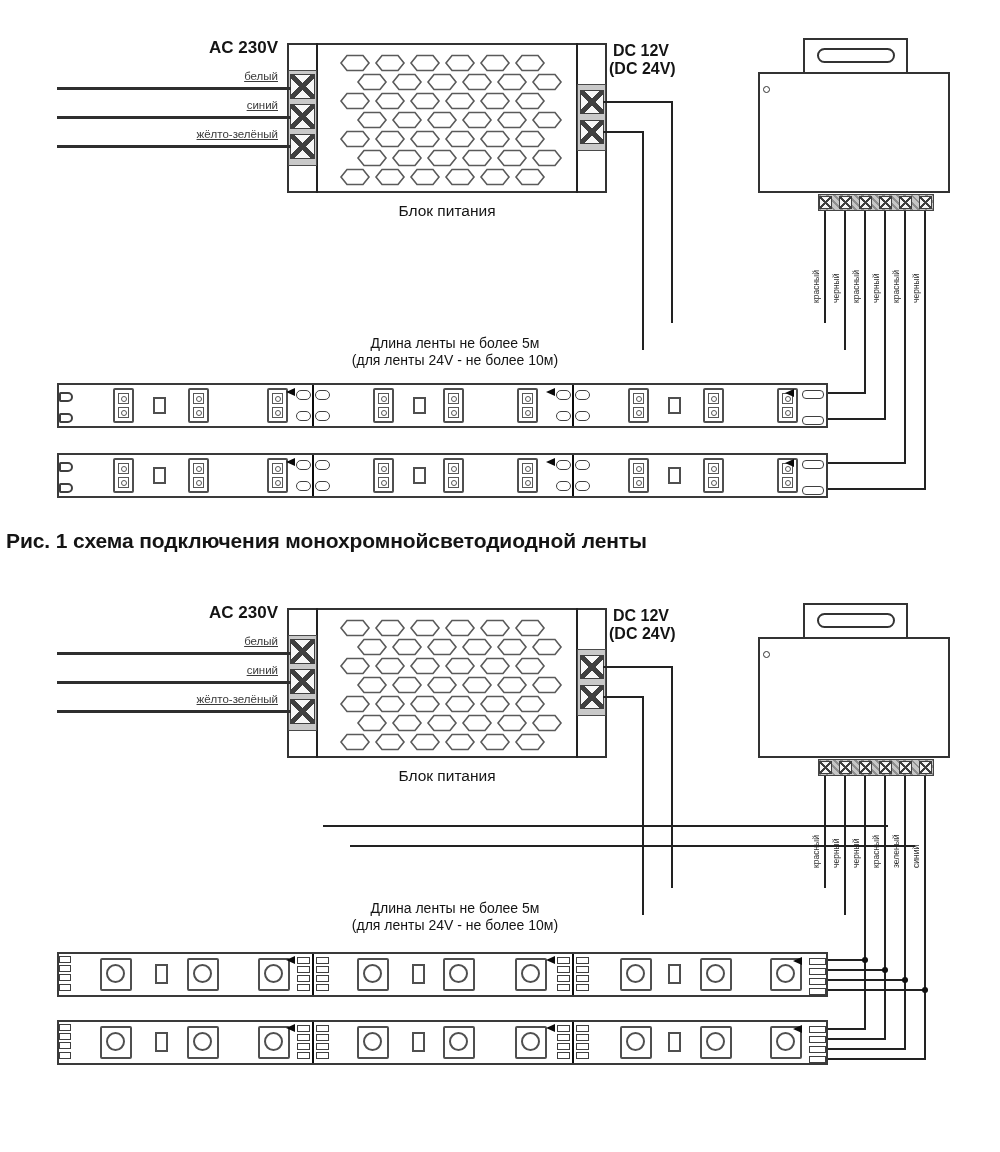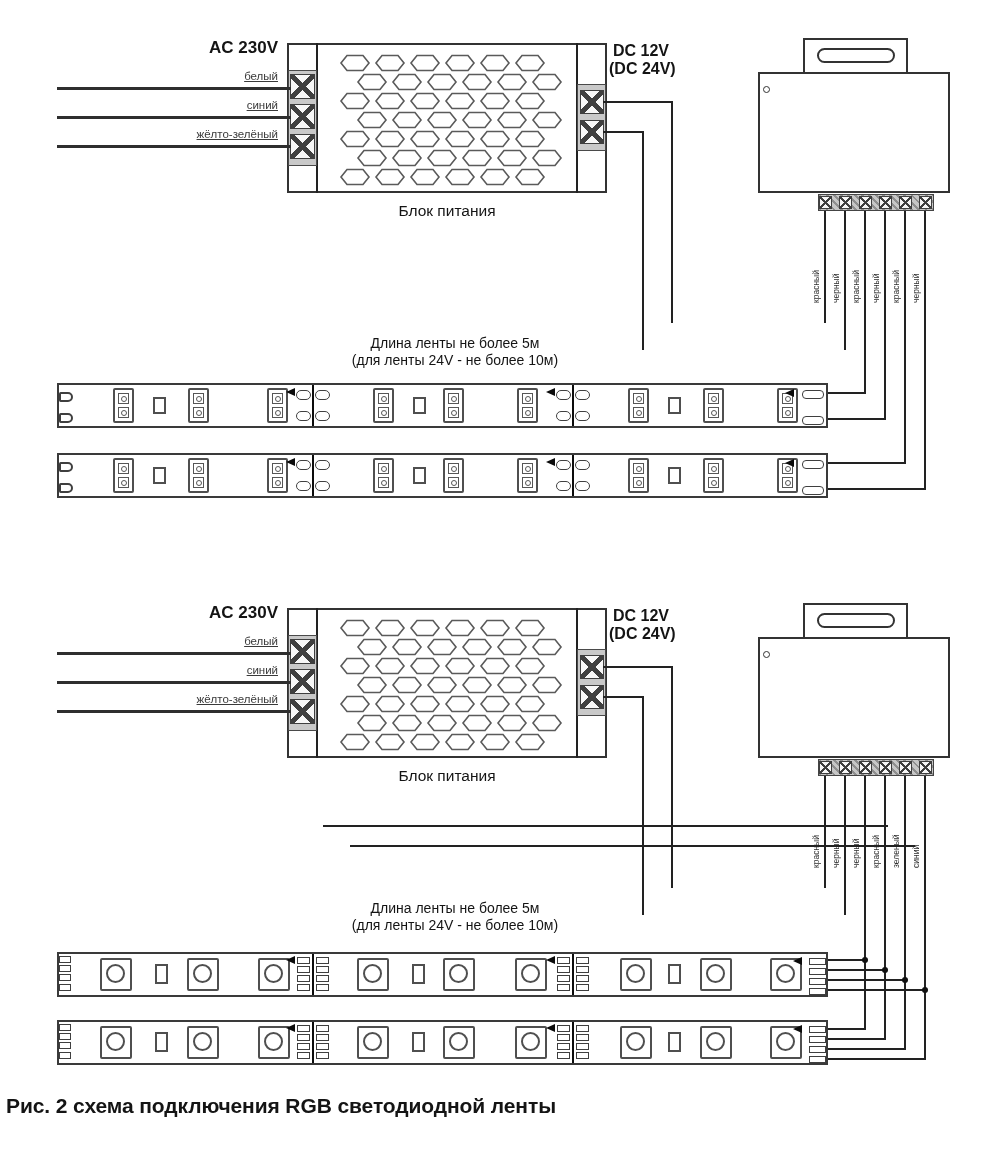--- a/index.html
+++ b/index.html
@@ -61,20 +61,21 @@
   <div class="tstrip" style="left:818px;top:176px">
     <span class="tin">V+ V-</span>
     <span class="tdiv"></span>
   <span class="tout" style="left: 37px; top: -2px; font-size: 13px;">+</span>
       <span class="tout" style="left: 57px; top: -2px; font-size: 13px;">–</span>
       <span class="tout" style="left: 77px; top: -2px; font-size: 13px;">+</span>
       <span class="tout" style="left: 97px; top: -2px; font-size: 13px;">–</span>
     </div>
   <div class="lbl ctr" style="left:255px;top:335px;width:400px;font-size:14px">Длина ленты не более 5м</div>
   <div class="lbl ctr" style="left:255px;top:352px;width:400px;font-size:14px">(для ленты 24V - не более 10м)</div>
+  <div class="lbl b" style="left:6px;top:529px;font-size:21px;letter-spacing:-0.1px">Рис. 1 схема подключения монохромнойсветодиодной ленты</div>
 
   <div class="lbl b rt" style="left:130px;top:603px;width:148px;font-size:17px">AC 230V</div>
   <div class="lbl rt gray" style="left:28px;top:635px;width:250px;font-size:11.5px">белый</div>
   <div class="lbl rt gray" style="left:28px;top:664px;width:250px;font-size:11.5px">синий</div>
   <div class="lbl rt gray" style="left:28px;top:693px;width:250px;font-size:11.5px">жёлто-зелёный</div>
   <div class="lbl b" style="left:318px;top:644px;font-size:25px">L</div>
   <div class="lbl b" style="left:318px;top:674px;font-size:25px">N</div>
   <div class="lbl b" style="left:318px;top:704px;font-size:25px">G</div>
   <div class="lbl ctr" style="left:347px;top:767px;width:200px;font-size:15.5px">Блок питания</div>
   <div class="lbl b" style="left:613px;top:607px;font-size:16px">DC 12V</div>
@@ -89,21 +90,20 @@
   <div class="tstrip" style="left:818px;top:741px">
     <span class="tin">V+ V-</span>
     <span class="tdiv"></span>
   <span class="tout" style="left: 37px; top: 2px; font-size: 9.5px;">+</span>
       <span class="tout" style="left: 57px; top: 2px; font-size: 9.5px;">R</span>
       <span class="tout" style="left: 77px; top: 2px; font-size: 9.5px;">G</span>
       <span class="tout" style="left: 97px; top: 2px; font-size: 9.5px;">B</span>
     </div>
   <div class="lbl ctr" style="left:255px;top:900px;width:400px;font-size:14px">Длина ленты не более 5м</div>
   <div class="lbl ctr" style="left:255px;top:917px;width:400px;font-size:14px">(для ленты 24V - не более 10м)</div>
-  <div class="lbl b" style="left:6px;top:1094px;font-size:21px;letter-spacing:-0.1px">Рис. 2 схема подключения RGB светодиодной ленты</div>
 <div class="obox" style="left: 287px; top: 43px; width: 320px; height: 150px; border-radius: 0px;"></div>
     <div class="seg" style="left: 316.25px; top: 43px; width: 1.5px; height: 150px;"></div>
     <div class="seg" style="left: 576.25px; top: 43px; width: 1.5px; height: 150px;"></div>
     <div class="gstrip" style="left: 288px; top: 70px; width: 29px; height: 96px;"></div>
     <div class="gstrip" style="left: 577px; top: 84px; width: 29px; height: 67px;"></div>
     <div class="screw" style="left: 290px; top: 74px; width: 25px; height: 25px;"></div>
     <div class="screw" style="left: 290px; top: 104px; width: 25px; height: 25px;"></div>
     <div class="screw" style="left: 290px; top: 134px; width: 25px; height: 25px;"></div>
     <div class="screw" style="left: 580px; top: 90px; width: 24px; height: 24px;"></div>
     <div class="screw" style="left: 580px; top: 120px; width: 24px; height: 24px;"></div>

